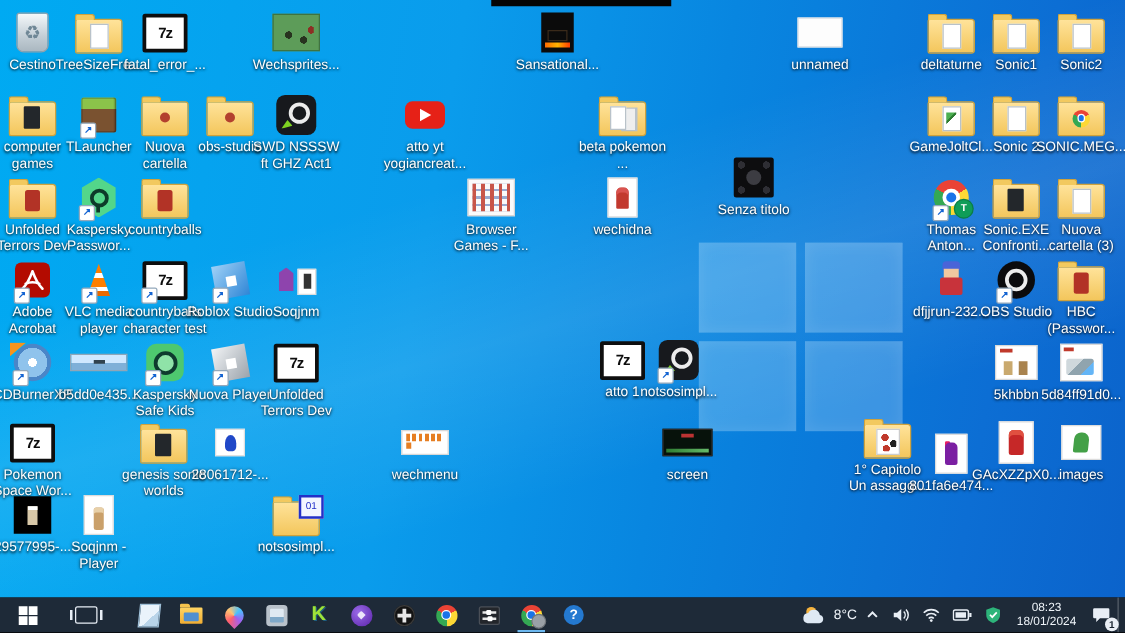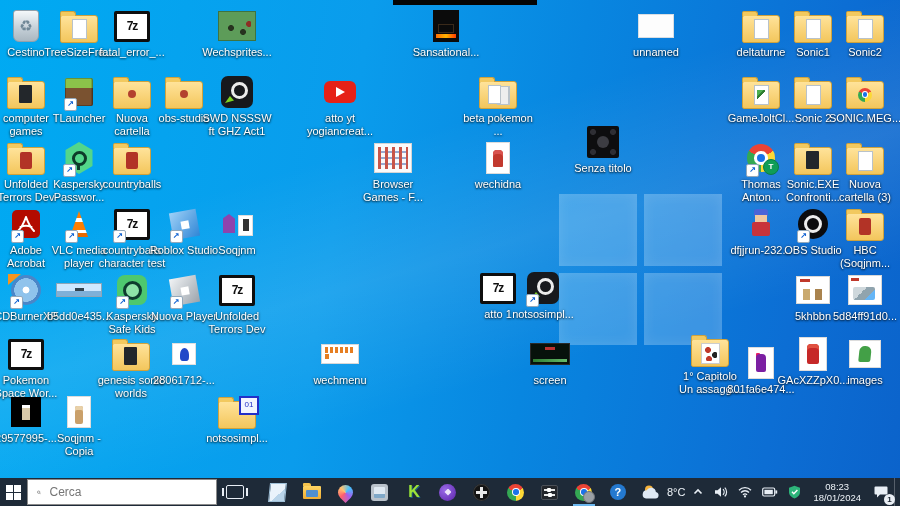--- a/index.html
+++ b/index.html
@@ -487,21 +487,21 @@
             <span class="sc">↗</span>
           </div>
           <div class="dlabel">OBS Studio</div>
         </div>
         <div class="dicon" style="left:830px;top:206px">
           <div class="ibox">
             <div class="g-folder">
               <span class="ov ov-red"></span>
             </div>
           </div>
-          <div class="dlabel">HBC (Soqjnm...</div>
+          <div class="dlabel">HBC (Passwor...</div>
         </div>
         <div class="dicon" style="left:-9px;top:272px">
           <div class="ibox">
             <div class="g-cd"></div>
             <span class="sc">↗</span>
           </div>
           <div class="dlabel">CDBurnerXP</div>
         </div>
         <div class="dicon" style="left:44px;top:272px">
           <div class="ibox">
@@ -634,21 +634,21 @@
             </div>
           </div>
           <div class="dlabel">29577995-...</div>
         </div>
         <div class="dicon" style="left:44px;top:394px">
           <div class="ibox">
             <div class="g-spritecard">
               <i></i>
             </div>
           </div>
-          <div class="dlabel">Soqjnm - Copia</div>
+          <div class="dlabel">Soqjnm - Player</div>
         </div>
         <div class="dicon" style="left:202px;top:394px">
           <div class="ibox">
             <div class="g-folder">
               <span class="ov ov-o1">01</span>
             </div>
           </div>
           <div class="dlabel">notsosimpl...</div>
         </div>
       </div>
@@ -656,27 +656,20 @@
 
   <div class="taskbar">
     <div class="t-start">
       <span class="winflag">
           <b></b>
           <b></b>
           <b></b>
           <b></b>
         </span>
     </div>
-    <div class="search">
-      <svg width="13" height="13" viewBox="0 0 13 13">
-        <circle cx="5.4" cy="5.4" r="3.9" fill="none" stroke="#333" stroke-width="1.4"></circle>
-        <line x1="8.4" y1="8.4" x2="12" y2="12" stroke="#333" stroke-width="1.4"></line>
-      </svg>
-      <input type="text" placeholder="Cerca" style="">
-    </div>
     <div class="t-slot" style="margin-left:8px">
       <span class="g-tview"></span>
     </div>
     <div id="taskbar-apps" style="display:flex;margin-left:16px">
         <div class="t-slot">
           <span class="g-tnotepad"></span>
         </div>
         <div class="t-slot">
           <span class="g-tfolder"></span>
         </div>

